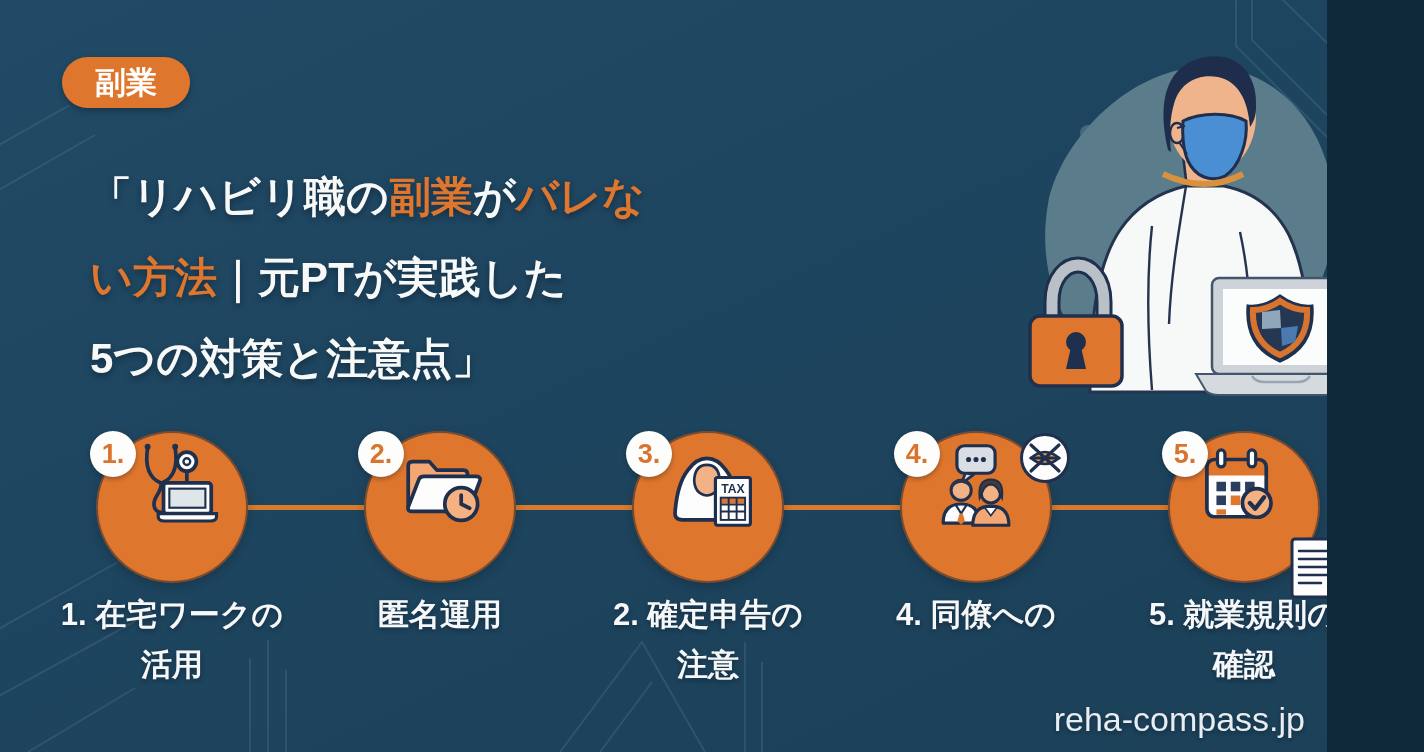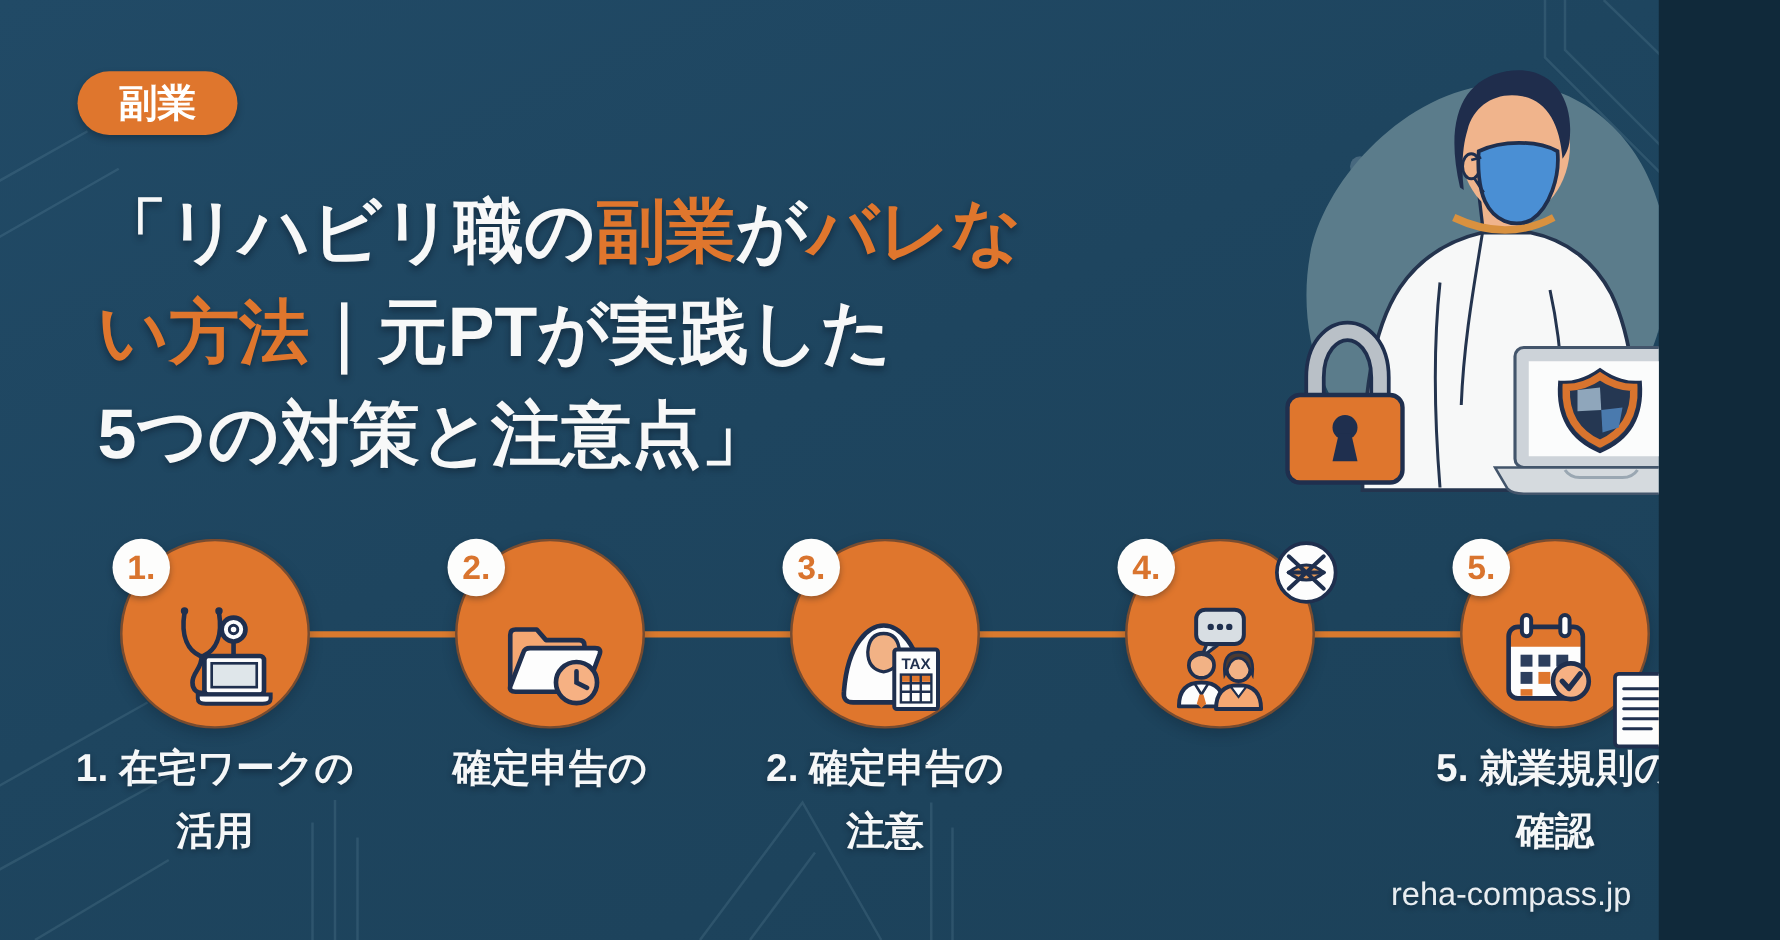--- a/index.html
+++ b/index.html
@@ -16,38 +16,38 @@
   .badge {
     position:absolute; left:62px; top:57px; height:51px; min-width:128px;
     padding:0 30px; background:#df762d; border-radius:26px;
     color:#ffffff; font-size:31px; font-weight:700;
     display:flex; align-items:center; justify-content:center;
     box-shadow:0 3px 6px rgba(8,20,32,.35);
   }
 
   
   .title {
-    position:absolute; left:74px; top:140px; margin:4px;
-    font-size:56px; line-height:81px; font-weight:700;
+    position:absolute; left:74px; top:140px; margin:16px;
+    font-size:42px; line-height:81px; font-weight:700;
     text-shadow:0 3px 6px rgba(6,16,28,.45); white-space:nowrap;
   }
   .title .w { color:#f7f8f8; }
   .title .o { color:#df762d; }
 
   
   .hero { position:absolute; left:1000px; top:20px; width:424px; height:400px; }
 
   
   .connector { position:absolute; left:172px; top:505px; width:1072px; height:5px; background:#d97a2e; z-index:1; }
   .step { position:absolute; top:431px; width:152px; height:152px; z-index:2; }
   .s1{left:96px} .s2{left:364px} .s3{left:632px} .s4{left:900px} .s5{left:1168px}
   .step-circle {
     position:absolute; inset:0; border-radius:50%;
     background:#df762d; border:2px solid rgba(18,33,52,.5);
-    display:flex; align-items:flex-end; justify-content:center;
+    display:flex; align-items:flex-start; justify-content:center;
     box-shadow:0 4px 10px rgba(8,20,32,.25);
   }
   .step-circle svg { width:106px; height:106px; }
   .step-num {
     position:absolute; left:-6px; top:0; width:46px; height:46px; z-index:4;
     background:#fdfdfc; border-radius:50%; color:#d9742e;
     font-size:27px; font-weight:700; display:flex; align-items:center; justify-content:center;
     box-shadow:0 2px 5px rgba(8,20,32,.35);
   }
   .step-extra { position:absolute; z-index:5; }
@@ -56,21 +56,21 @@
 
   .label {
     position:absolute; top:590px; width:300px; z-index:2;
     color:#f5f7f8; font-size:31px; font-weight:700; line-height:50px;
     text-align:center; text-shadow:0 2px 5px rgba(6,16,28,.45);
   }
   .l1{left:22px} .l2{left:290px} .l3{left:558px} .l4{left:826px} .l5{left:1094px}
 
   .footer {
     position:absolute; right:22px; top:700px;
-    color:#e8edf1; font-size:26px; font-weight:400;
+    color:#e8edf1; font-size:34px; font-weight:400;
     text-shadow:0 2px 4px rgba(6,16,28,.4);
   }
 </style>
 </head>
 <body>
 
 <div class="canvas">
 
   <svg class="bg-deco" width="1424" height="752" viewBox="0 0 1424 752">
     <g fill="none" stroke="#a6c6da" stroke-opacity="0.13" stroke-width="2">
@@ -257,27 +257,28 @@
       </g>
     </svg>
     <div class="step-num">5.</div>
   </div>
 
   <div class="label l1">
     <div>1. 在宅ワークの</div>
     <div>活用</div>
   </div>
   <div class="label l2">
-    <div>確定申告の</div>
+    <div>匿名運用</div>
   </div>
   <div class="label l3">
     <div>2. 確定申告の</div>
     <div>注意</div>
   </div>
   <div class="label l4">
+    <div>4. 同僚への</div>
   </div>
   <div class="label l5">
     <div>5. 就業規則の</div>
     <div>確認</div>
   </div>
 
   <div class="footer">reha-compass.jp</div>
 
 </div>
 

